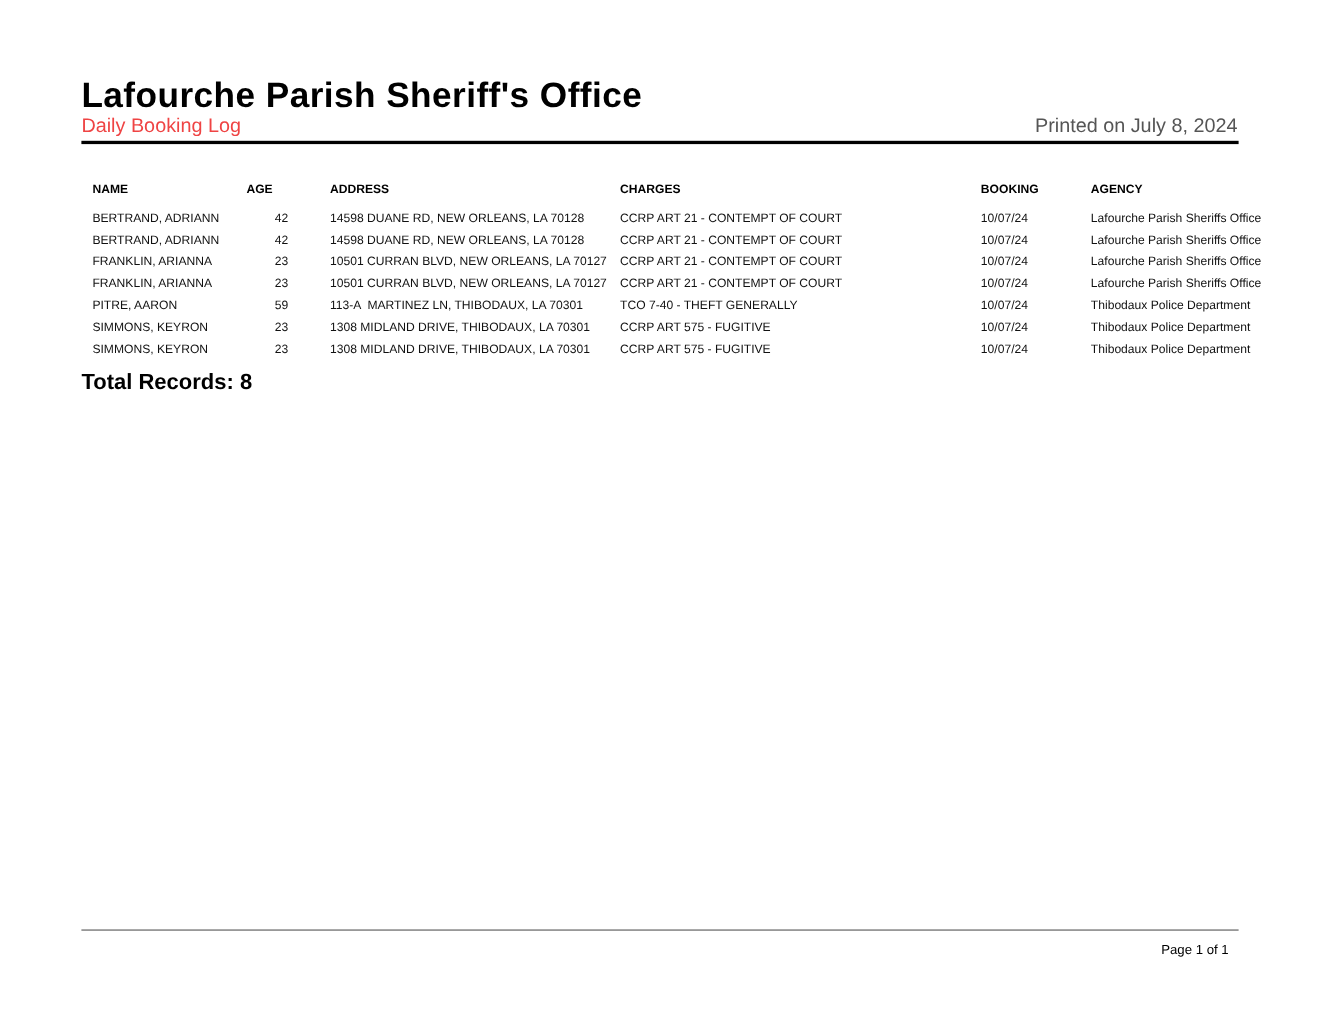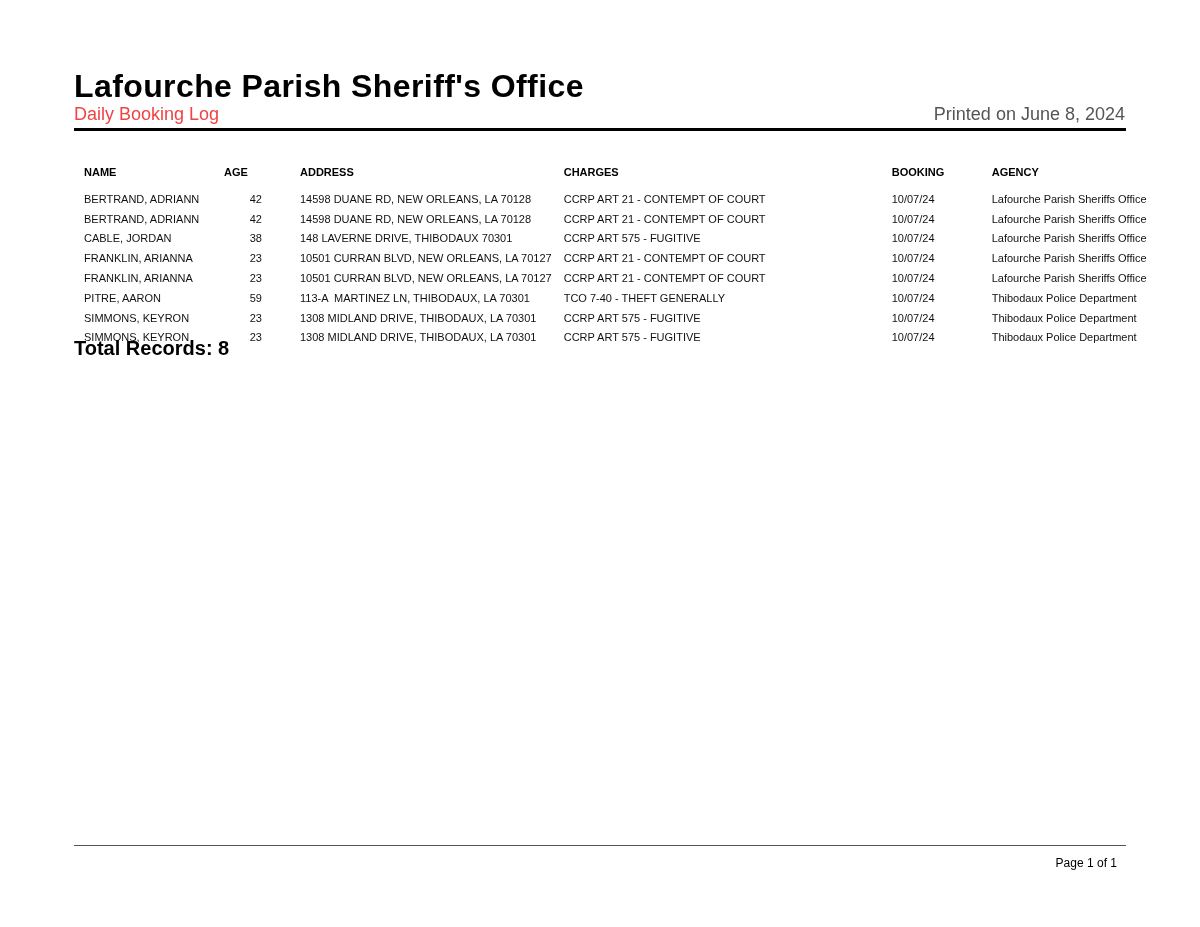--- a/index.html
+++ b/index.html
@@ -108,21 +108,21 @@
       top: 853px;
       font-size: 12px;
       line-height: 20px;
     }
   </style>
 </head>
 <body>
 
 <h1 class="page-title">Lafourche Parish Sheriff's Office</h1>
 <div class="subtitle">Daily Booking Log</div>
-<div class="printed-on">Printed on June 8, 2024</div>
+<div class="printed-on">Printed on July 8, 2024</div>
 <div class="header-rule"></div>
 
 <table class="booking">
   <thead>
     <tr>
       <th class="col-name">NAME</th>
       <th class="col-age">AGE</th>
       <th class="col-gap"></th>
       <th class="col-address">ADDRESS</th>
       <th class="col-charges">CHARGES</th>
@@ -147,29 +147,20 @@
     <tr>
       <td>BERTRAND, ADRIANN</td>
       <td class="col-age">42</td>
       <td></td>
       <td>14598 DUANE RD, NEW ORLEANS, LA 70128</td>
       <td>CCRP ART 21 - CONTEMPT OF COURT</td>
       <td>10/07/24</td>
       <td>Lafourche Parish Sheriffs Office</td>
     </tr>
     <tr>
-      <td>CABLE, JORDAN</td>
-      <td class="col-age">38</td>
-      <td></td>
-      <td>148 LAVERNE DRIVE, THIBODAUX 70301</td>
-      <td>CCRP ART 575 - FUGITIVE</td>
-      <td>10/07/24</td>
-      <td>Lafourche Parish Sheriffs Office</td>
-    </tr>
-    <tr>
       <td>FRANKLIN, ARIANNA</td>
       <td class="col-age">23</td>
       <td></td>
       <td>10501 CURRAN BLVD, NEW ORLEANS, LA 70127</td>
       <td>CCRP ART 21 - CONTEMPT OF COURT</td>
       <td>10/07/24</td>
       <td>Lafourche Parish Sheriffs Office</td>
     </tr>
     <tr>
       <td>FRANKLIN, ARIANNA</td>

